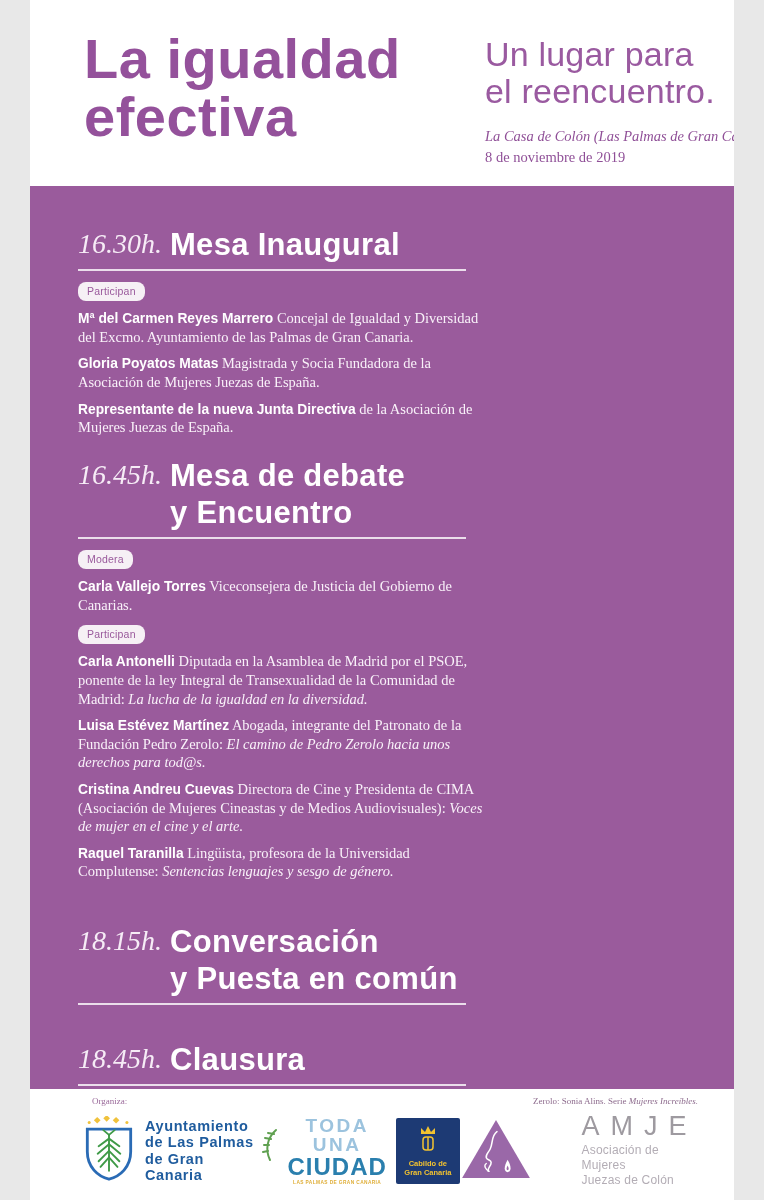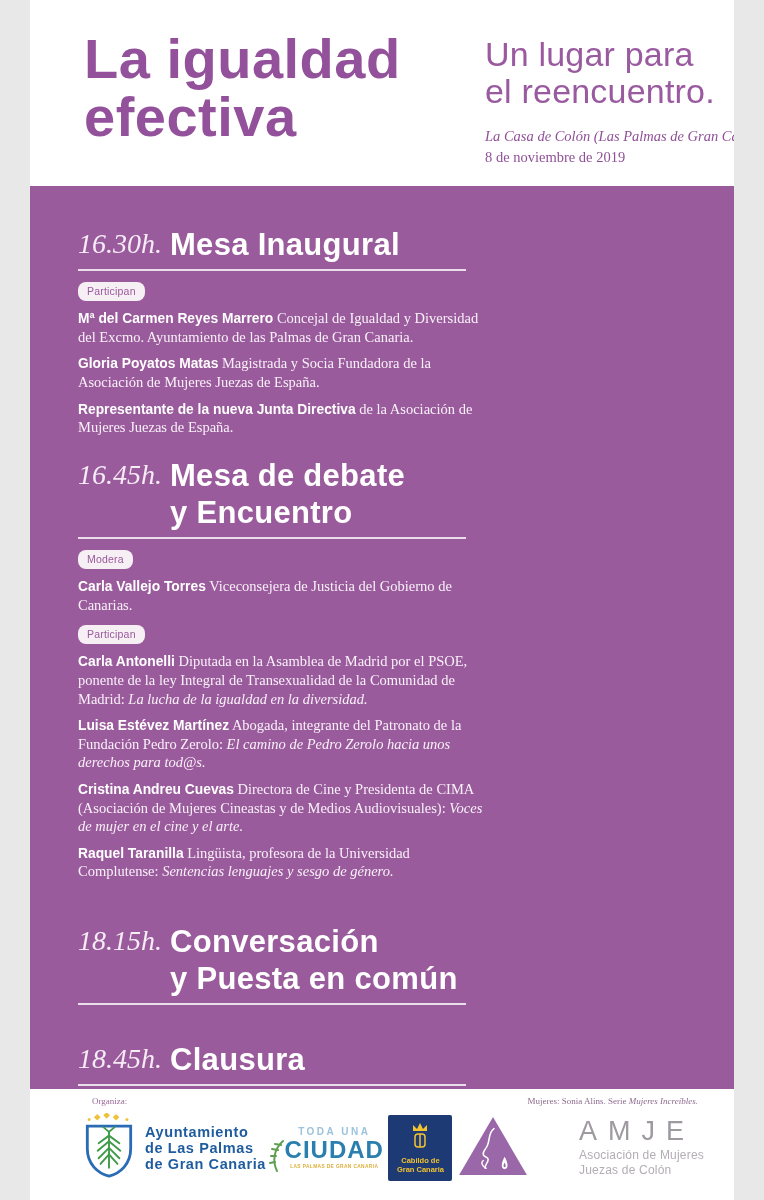--- a/index.html
+++ b/index.html
@@ -44,21 +44,21 @@
           font-size:9px;color:#8d6b8d;}
   .credit .credit-italic{font-style:italic;}
   .logos-row{position:absolute;left:52px;right:30px;top:24px;display:flex;
              align-items:center;justify-content:space-between;}
 
   .logo-ayto{display:flex;align-items:center;}
   .ayto-text{margin-left:9px;color:#1f5c9e;font-weight:bold;font-size:14.5px;
              line-height:1.12;letter-spacing:0.6px;}
 
   .logo-toda{position:relative;text-align:center;padding-left:14px;}
-  .toda-line1{color:#9cc3de;font-weight:bold;font-size:10px;letter-spacing:2.5px;line-height:1;}
+  .toda-line1{color:#9cc3de;font-weight:bold;font-size:19px;letter-spacing:2.5px;line-height:1;}
   .toda-line2{color:#2a7fae;font-weight:bold;font-size:24px;letter-spacing:1px;line-height:1.05;}
   .toda-line3{color:#dfae38;font-weight:bold;font-size:4.8px;letter-spacing:0.4px;margin-top:1px;}
   .toda-leaf{position:absolute;left:-2px;top:12px;}
 
   .logo-cabildo{width:64px;height:66px;background:#1d3a74;border-radius:2px;
                 display:flex;flex-direction:column;align-items:center;justify-content:center;}
   .cabildo-text{color:#f2c230;font-weight:bold;font-size:7.5px;line-height:1.2;
                 text-align:center;margin-top:2px;}
 
   .logo-amje{display:flex;align-items:center;gap:40px;}
@@ -169,21 +169,21 @@
         </div>
       </div>
       <div class="sec-rule"></div>
     </div>
 
   </div>
 
   <div class="footer">
     <div class="organiza">Organiza:</div>
     <div class="credit">
-      <span>Mujeres: Sonia Alins. Serie </span><span class="credit-italic">Mujeres Increíbles.</span>
+      <span>Zerolo: Sonia Alins. Serie </span><span class="credit-italic">Mujeres Increíbles.</span>
     </div>
 
     <div class="logos-row">
 
       <div class="logo-ayto">
         <span>
           <svg width="54" height="66" viewBox="0 0 56 70">
             <g fill="#f0c23c">
               <rect x="13" y="2" width="5" height="5" transform="rotate(45 15.5 4.5)"></rect>
               <rect x="23" y="0" width="5" height="5" transform="rotate(45 25.5 2.5)"></rect>

